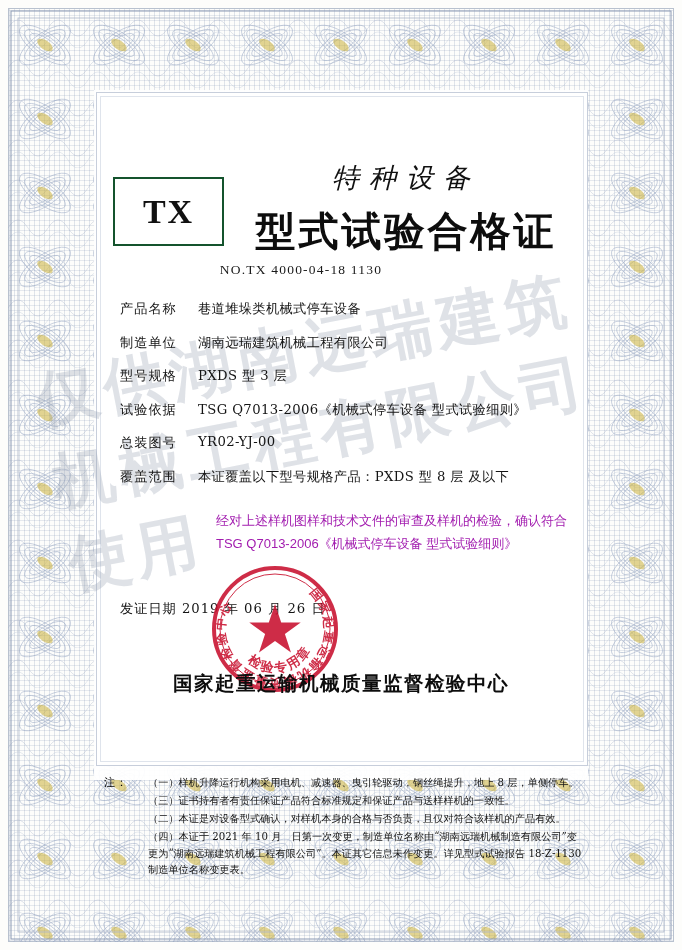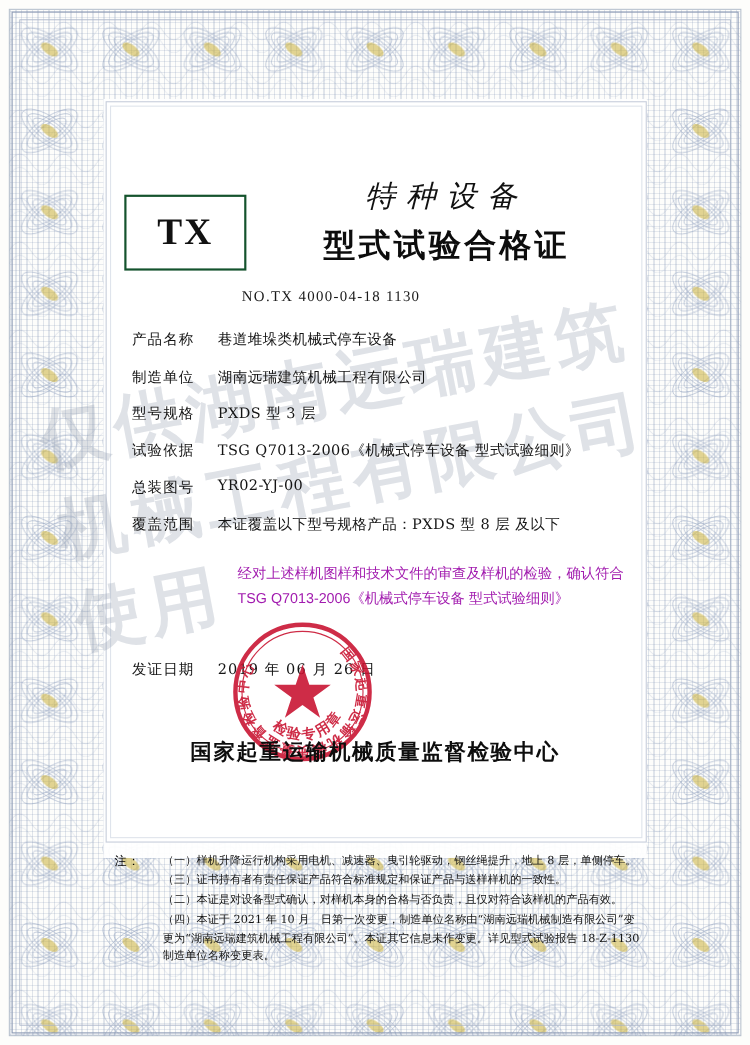--- a/index.html
+++ b/index.html
@@ -109,21 +109,21 @@
   .title-small {
     font-size: 27px;
     letter-spacing: 10px;
     color: #111;
     font-weight: 500;
     font-family: "DejaVu Serif", serif;
     font-style: italic;
   }
   .title-large {
     margin-top: 8px;
-    font-size: 29px;
+    font-size: 40px;
     letter-spacing: 3px;
     font-weight: bold;
     color: #0d0d0d;
     font-family: "DejaVu Serif", serif;
   }
 
   .cert-no {
     position: absolute;
     left: 0;
     top: 170px;
@@ -173,21 +173,21 @@
 
   .issue-row {
     position: absolute;
     left: 24px;
     top: 508px;
     font-size: 13.2px;
     color: #141414;
     font-family: "DejaVu Serif", serif;
     letter-spacing: 1px;
   }
-  .issue-row .issue-label { margin-right: 16px; }
+  .issue-row .issue-label { }
 
   .org-name {
     position: absolute;
     left: 0;
     top: 578px;
     width: 490px;
     text-align: center;
     font-size: 19.5px;
     font-weight: bold;
     letter-spacing: 1.5px;

